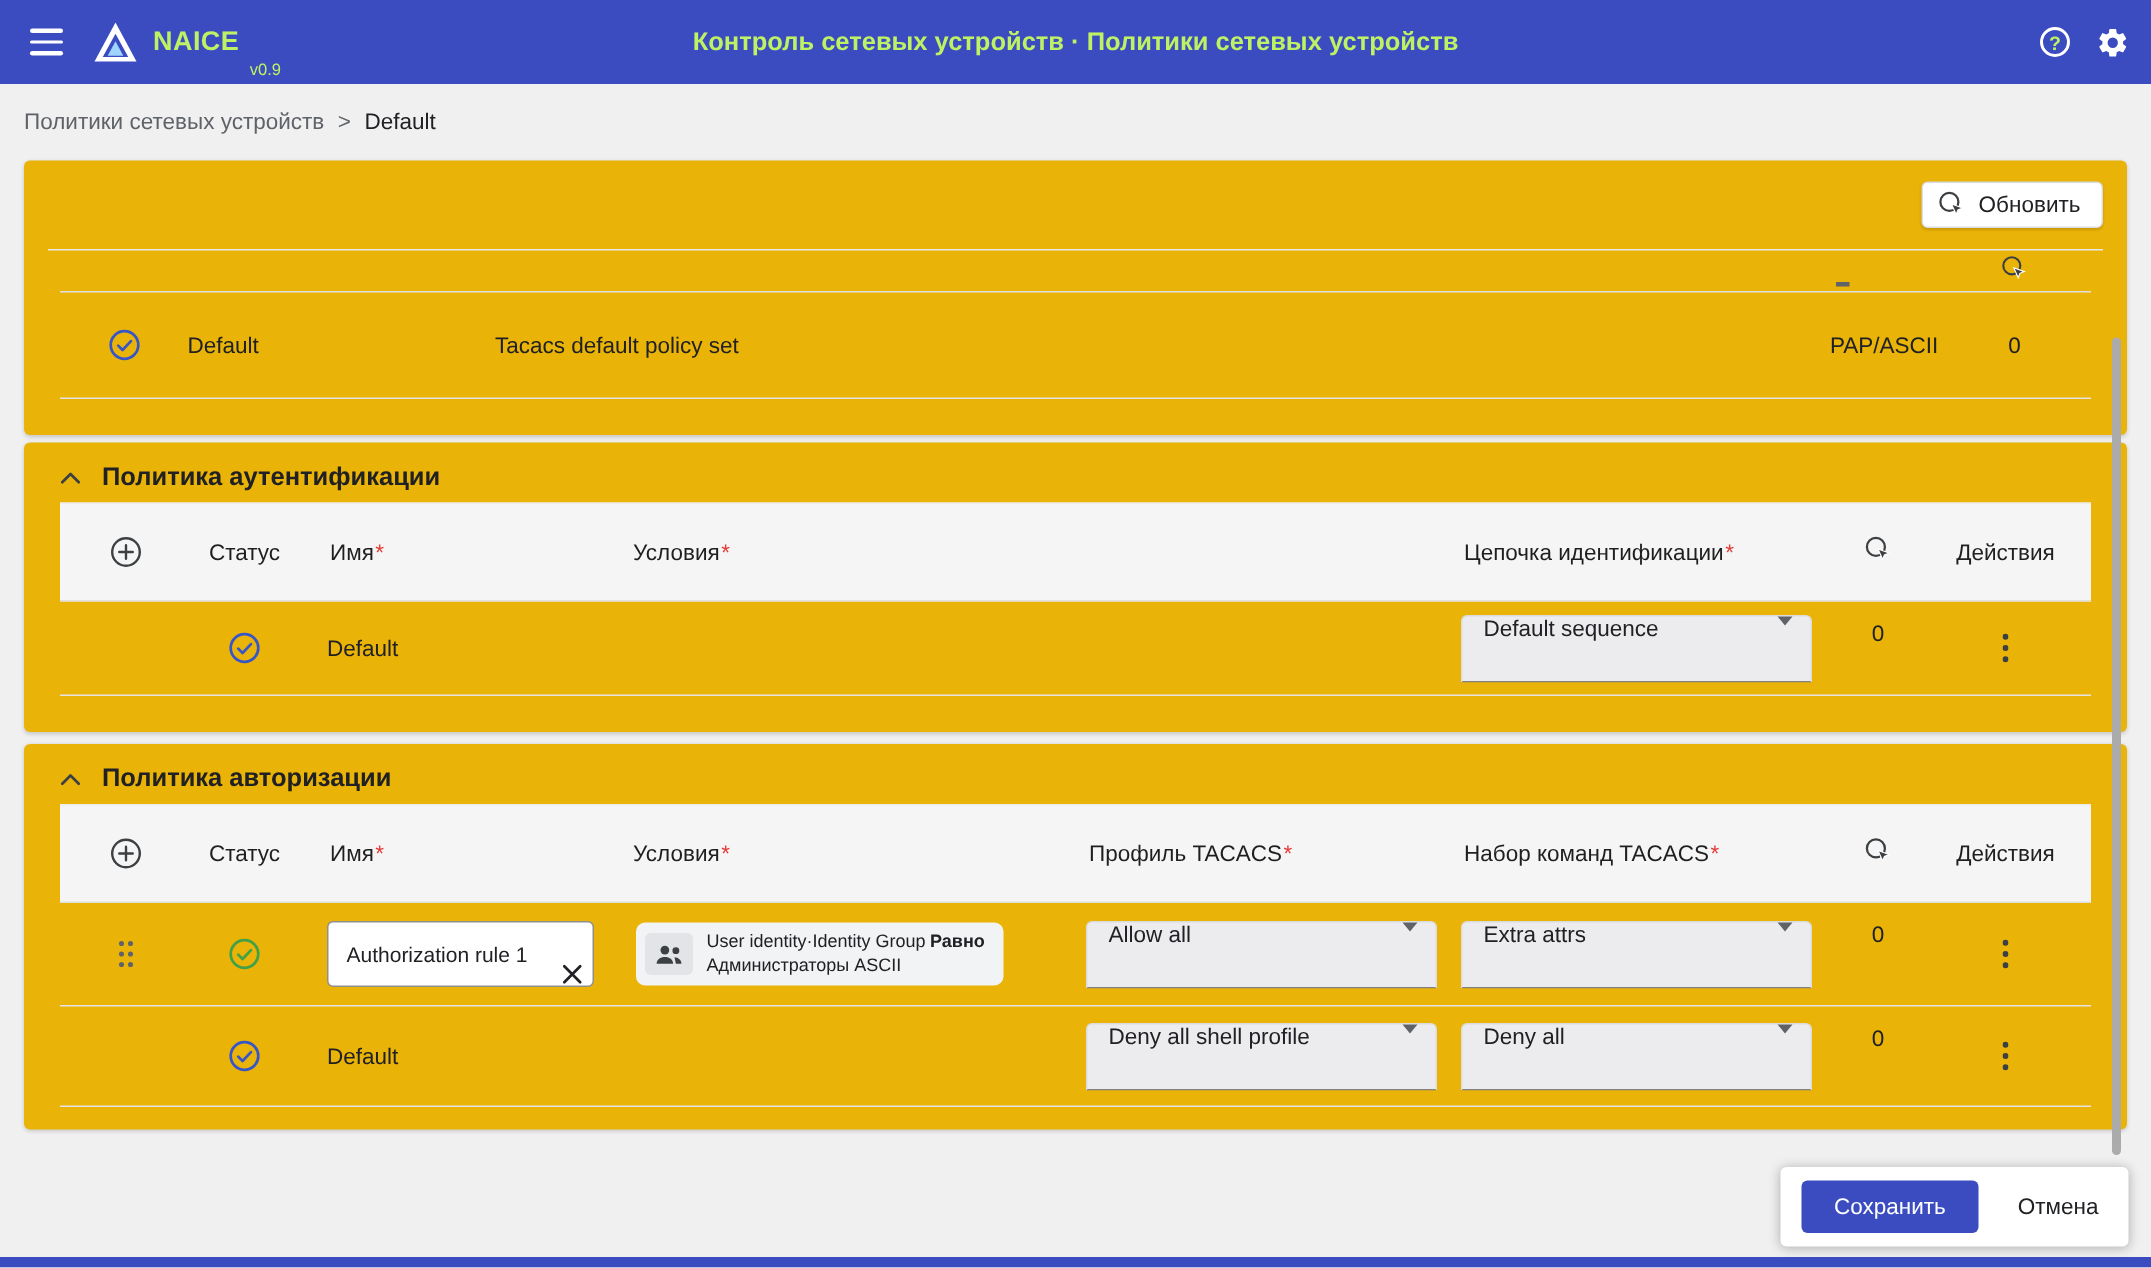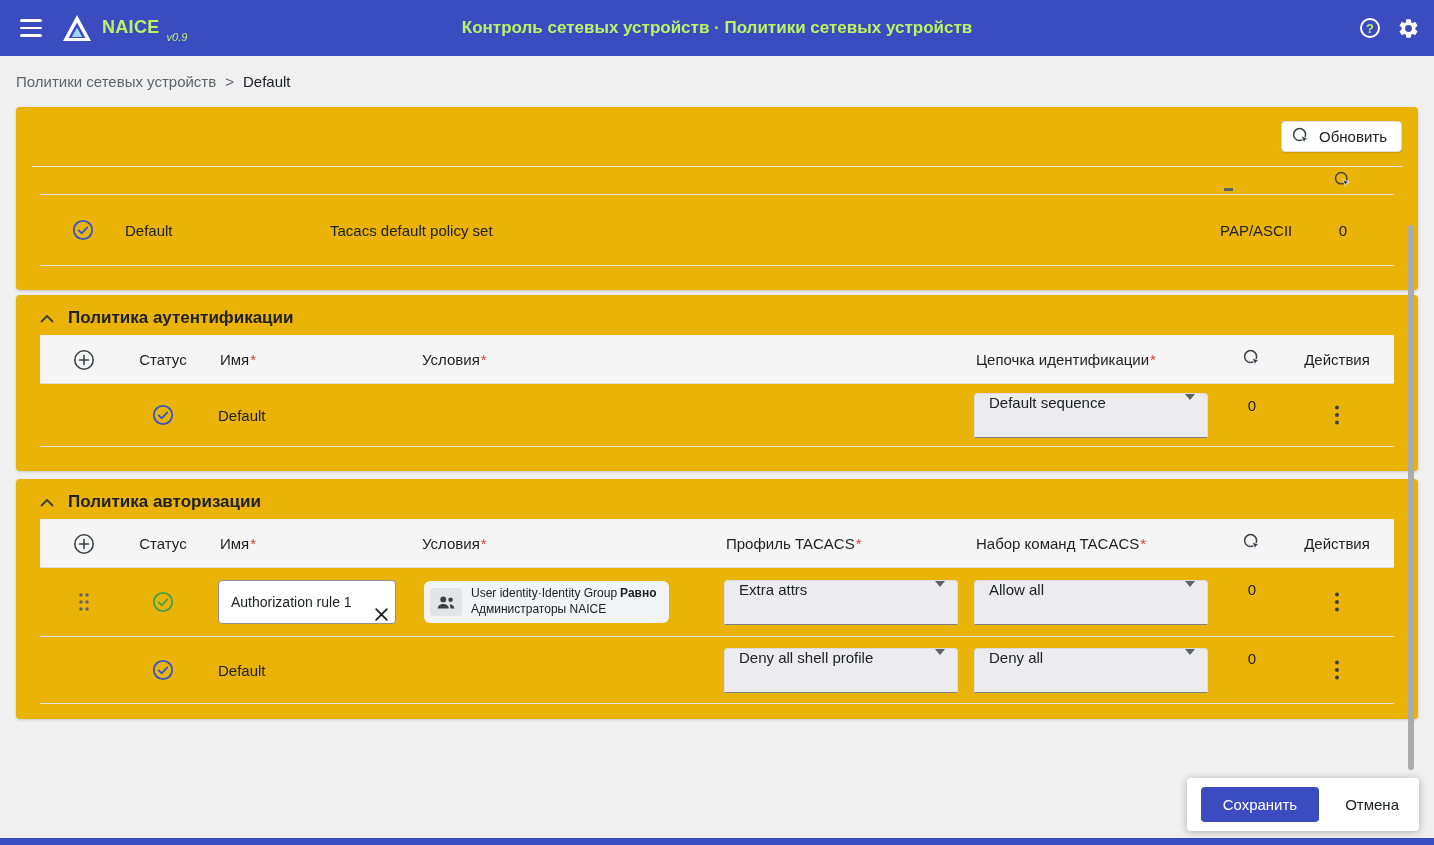--- a/index.html
+++ b/index.html
@@ -16,21 +16,21 @@
   .topbar {
     height: 56px; background: #3b4cc0; color: #bef264;
     display: flex; align-items: center; justify-content: space-between;
     padding: 0 14px; position: relative; z-index: 5;
   }
   .topbar-left { display: flex; align-items: center; gap: 10px; }
   .hamburger { background: none; border: none; cursor: pointer; padding: 6px; display: flex; flex-direction: column; gap: 5px; }
   .hamburger span { display: block; width: 22px; height: 2.4px; background: #fff; border-radius: 2px; }
   .logo-wrap { display: flex; align-items: center; margin-left: 4px; }
   .brand { font-size: 18px; font-weight: 700; letter-spacing: .3px; }
-  .version { font-size: 11px; font-weight: 400; position: relative; top: 9px; margin-left: -3px; font-style: italic; }
+  .version { font-size: 11px; font-weight: 400; position: relative; top: 19px; margin-left: -3px; }
   .topbar-title {
     position: absolute; left: 50%; transform: translateX(-50%);
     font-size: 17px; font-weight: 600; white-space: nowrap;
   }
   .topbar-right { display: flex; align-items: center; gap: 17px; }
   .icon-help {
     width: 20px; height: 20px; border: 2px solid #fff; border-radius: 50%;
     display: flex; align-items: center; justify-content: center;
     font-size: 13px; font-weight: 700; cursor: pointer;
   }
@@ -79,21 +79,21 @@
   
   .section-title-row { padding: 22px 0 0 22px; display: flex; align-items: center; gap: 12px; height: 24px; }
   .collapse-btn { background: none; border: none; padding: 2px; cursor: pointer; display: flex; }
   .section-title { font-size: 17px; font-weight: 600; margin: 0; }
 
   .tbl { margin: 16px 24px 0 24px; font-size: 15px; }
   .trow { display: grid; align-items: center; }
   .auth-grid  { grid-template-columns: 88px 70px 222px 554px 250px 56px 114px; }
   .authz-grid { grid-template-columns: 88px 70px 222px 304px 250px 250px 56px 114px; }
   .thead {
-    background: #f5f5f6; height: 49px;
+    background: #f5f5f6; height: 66px;
     border-top: 1px solid #ececec; border-bottom: 1px solid #e0e0e0;
     color: #1f1f1f;
   }
   .th-center { justify-self: center; }
   .th-name { padding-left: 22px; }
   .th-pad { padding-left: 2px; }
   .req { color: #e53935; margin-left: 1px; }
   .tdata { border-bottom: 1px solid #e4e4e4; }
   .row-auth { height: 63px; }
   .row-authz1 { height: 69px; }
@@ -362,30 +362,30 @@
             <span class="cond-icon-box">
               <svg width="22" height="17" viewBox="0 0 24 18" fill="#3c4043">
                 <circle cx="9" cy="5.6" r="3.2"></circle>
                 <path d="M3 15.5c0-3.1 2.7-4.9 6-4.9s6 1.8 6 4.9z"></path>
                 <circle cx="17" cy="6" r="2.5"></circle>
                 <path d="M16 10.8c2.8.2 5 1.9 5 4.7h-4z"></path>
               </svg>
             </span>
             <span class="cond-text">
               <span>User identity·Identity Group</span><span class="cond-op">Равно</span><br>
-              <span>Администраторы NAICE</span>
+              <span>Администраторы ASCII</span>
             </span>
           </div>
         </span>
         <div class="select">
-          <span class="select-value">Extra attrs</span>
+          <span class="select-value">Allow all</span>
           <span class="select-arrow"></span>
         </div>
         <div class="select">
-          <span class="select-value">Allow all</span>
+          <span class="select-value">Extra attrs</span>
           <span class="select-arrow"></span>
         </div>
         <span class="cell-hits">0</span>
         <span class="cell-actions">
           <button class="kebab-btn">
             <svg width="4" height="20" viewBox="0 0 4 20" fill="#3c4043">
               <circle cx="2" cy="2.5" r="2"></circle>
                 <circle cx="2" cy="10" r="2"></circle>
                 <circle cx="2" cy="17.5" r="2"></circle>
             </svg>

